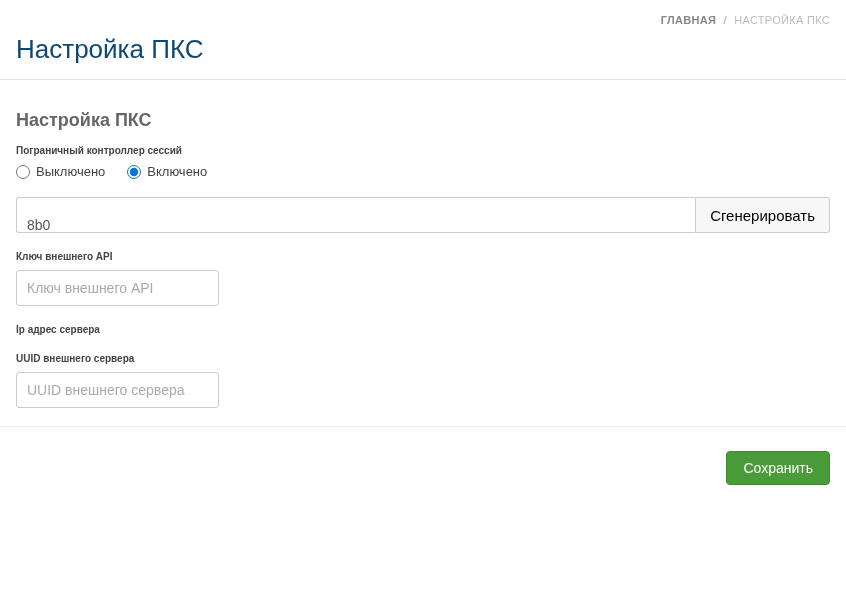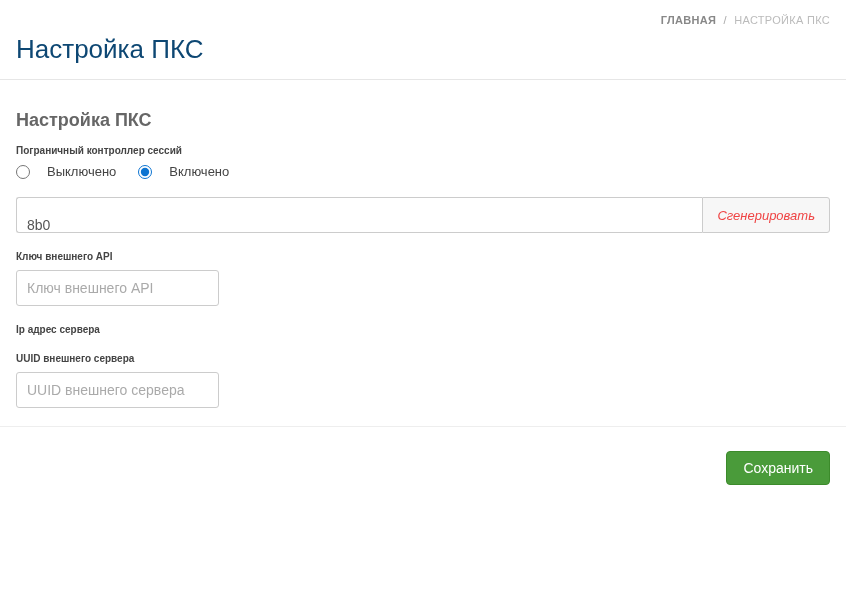--- a/index.html
+++ b/index.html
@@ -52,21 +52,21 @@
     .radio-row {
       display: flex;
       gap: 22px;
       align-items: center;
       font-size: 13px;
       color: #444;
     }
     .radio-opt {
       display: flex;
       align-items: center;
-      gap: 17px;
+      gap: 6px;
       cursor: pointer;
     }
     input[type="radio"] {
       accent-color: #0d74d1;
       width: 14px;
       height: 14px;
     }
     .input-group {
       display: flex;
       width: 100%;
@@ -80,25 +80,24 @@
       font-size: 14px;
       color: #555;
       outline: none;
     }
     .text-input::placeholder { color: #aaa; }
     .input-group .addon-btn {
       height: 36px;
       border: 1px solid #ccc;
       border-left: 0;
       background: #f7f7f7;
-      font-size: 13px;
-      color: #ef4444;
+      font-size: 15px;
+      color: #000000;
       padding: 0 14px;
       cursor: pointer;
-      font-style: italic;
     }
     .input-group .addon-btn:first-of-type { border-left: 1px solid #ccc; }
     .input-group .addon-btn:last-child {
       border-top-right-radius: 3px;
       border-bottom-right-radius: 3px;
     }
     .input-group .addon-btn + .addon-btn { border-left: 0; }
     .uuid-text {
       font-size: 14px;
       color: #555;

